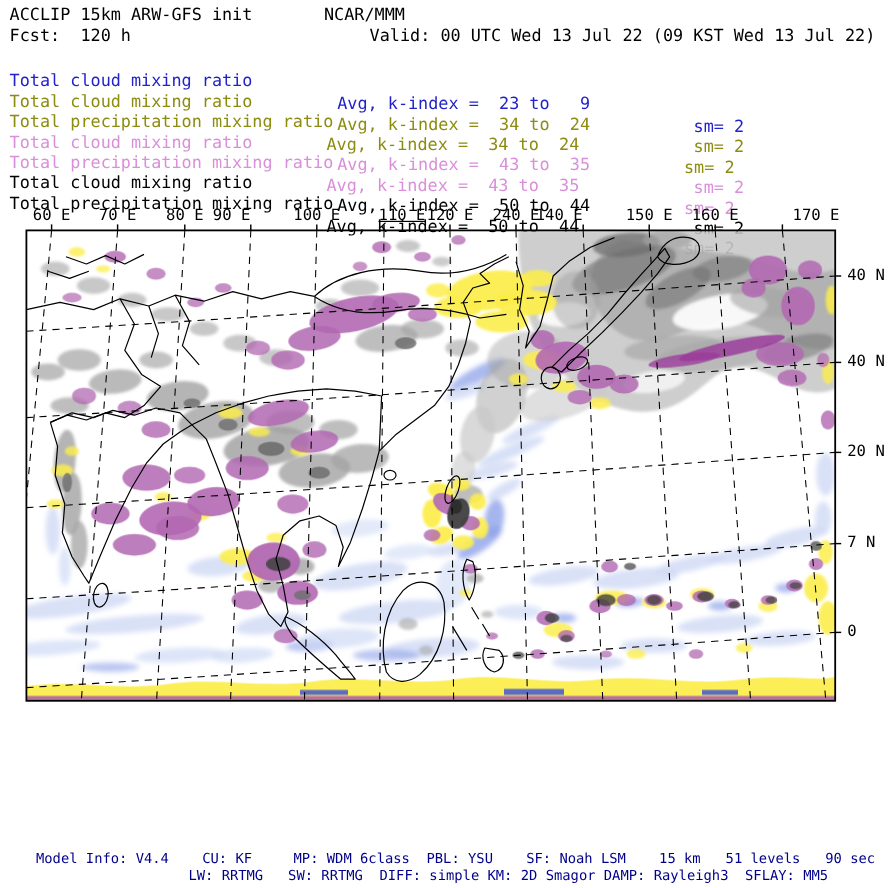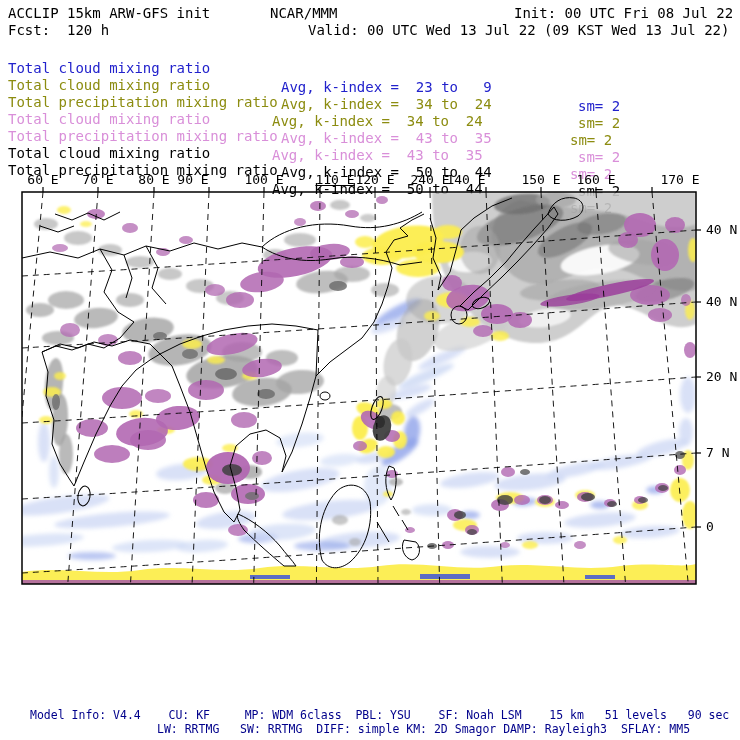--- a/index.html
+++ b/index.html
@@ -19,21 +19,20 @@
   #map-wrap{position:absolute;left:0;top:0;width:740px;height:740px;}
   .ftr{font-size:11.5px;line-height:14px;}
 </style>
 </head>
 <body>
 
 <div id="page">
 
   <span class="abs hdr" style="left:8px;top:5px">ACCLIP 15km ARW-GFS init</span>
   <span class="abs hdr" style="left:270px;top:5px">NCAR/MMM</span>
-  <span class="abs hdr" style="left:514px;top:5px">Init: 00 UTC Fri 08 Jul 22</span>
   <span class="abs hdr" style="left:8px;top:22px">Fcst:  120 h</span>
   <span class="abs hdr" style="left:308px;top:22px">Valid: 00 UTC Wed 13 Jul 22 (09 KST Wed 13 Jul 22)</span>
 
   <div class="legend-row abs" style="left: 0px; top: 41px; color: rgb(34, 34, 204);">
     <span class="lab">Total cloud mixing ratio</span>
     <span class="kin">Avg, k-index =  23 to   9</span>
     <span class="smv">sm= 2</span>
   </div>
   <div class="legend-row abs" style="left: 0px; top: 58px; color: rgb(140, 140, 16);">
     <span class="lab">Total cloud mixing ratio</span>

